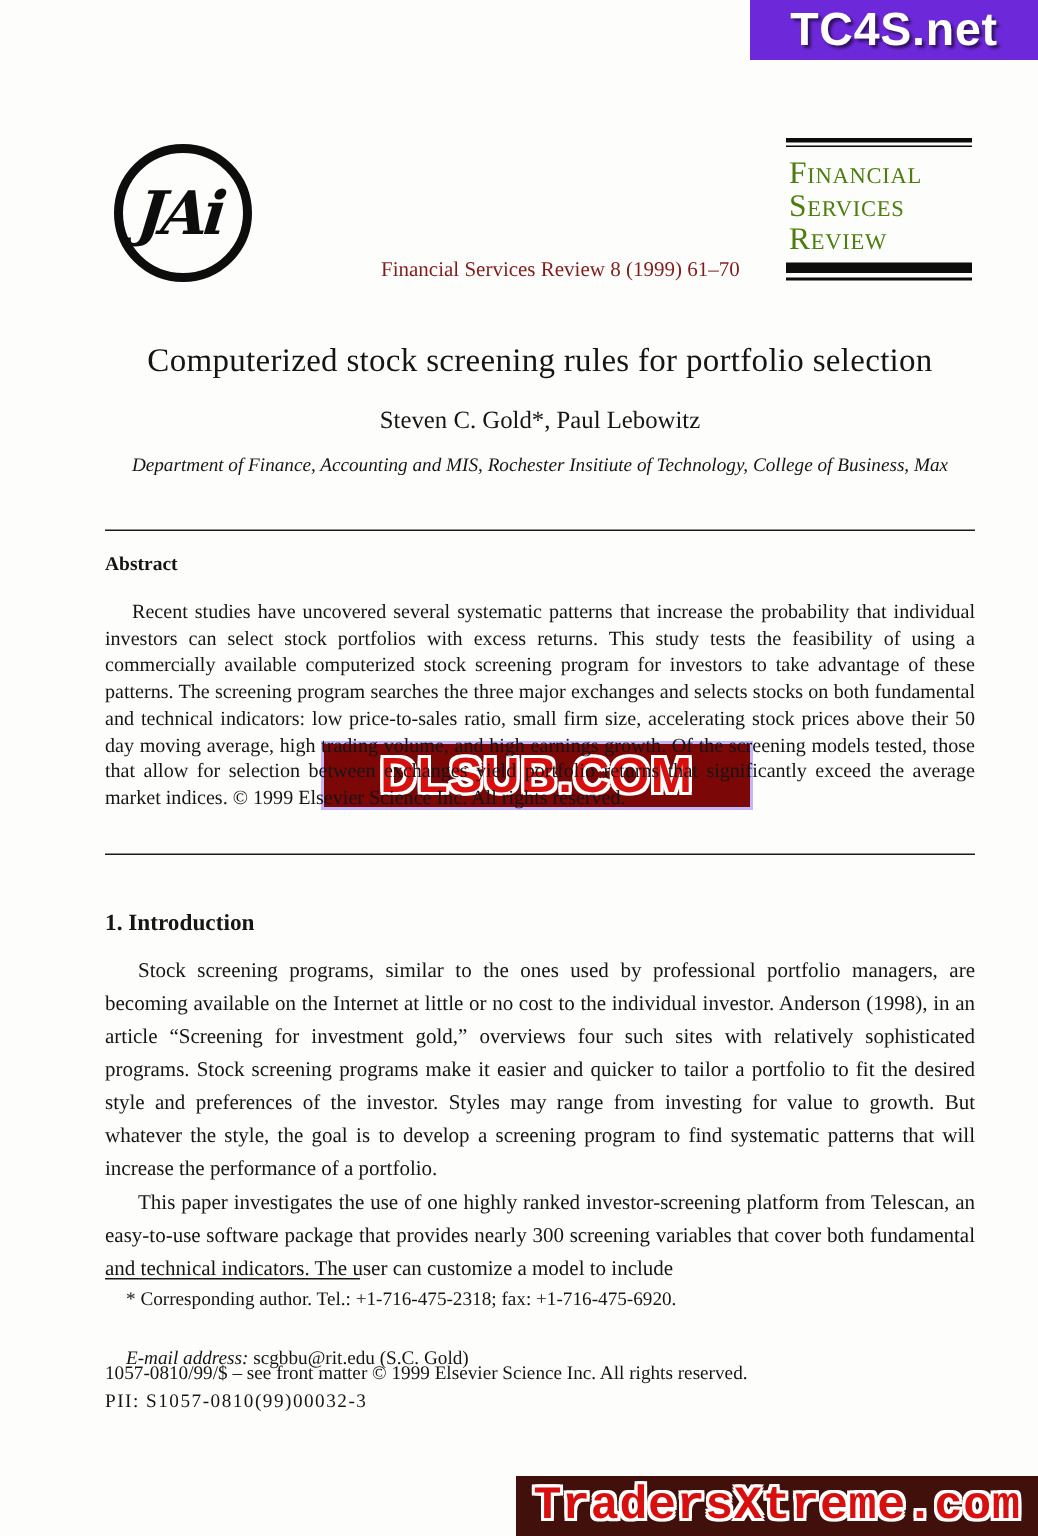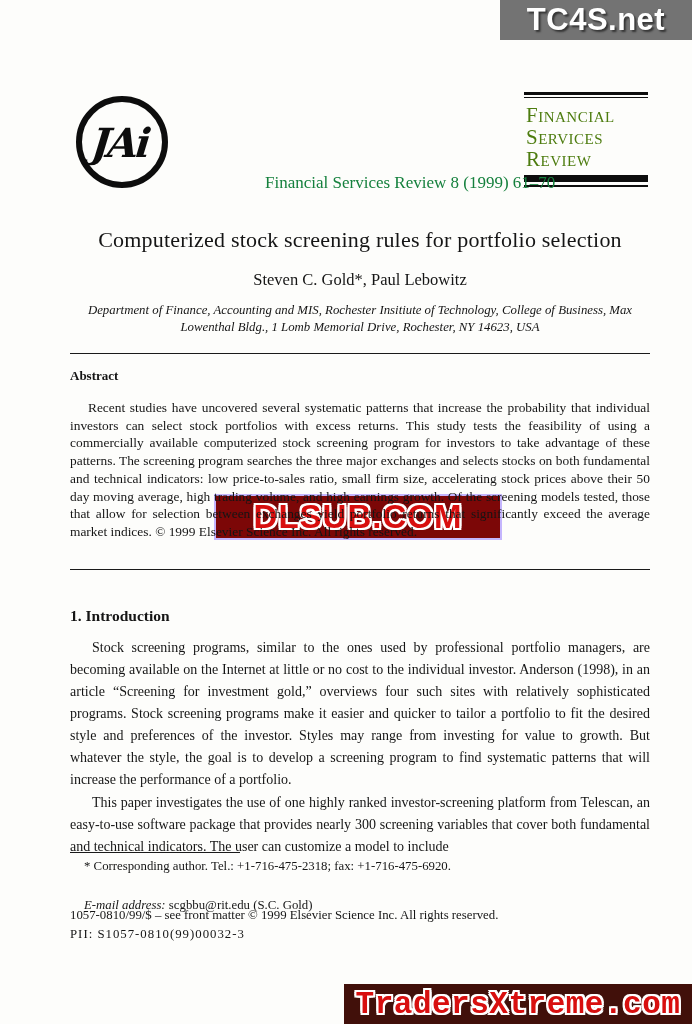--- a/index.html
+++ b/index.html
@@ -11,21 +11,21 @@
     font-family: "Liberation Serif", "DejaVu Serif", serif;
     color: #151515;
     overflow: hidden;
     margin: 0 auto;
   }
 
   
   .wm-top {
     position: absolute; top: 0; right: 0;
     width: 192px; height: 40px;
-    background: #737373;
+    background: #6d28d9;
     color: #ffffff;
     font-family: "Liberation Sans", sans-serif;
     font-weight: bold; font-size: 31px;
     display: flex; align-items: center; justify-content: center;
     letter-spacing: 0.5px;
     text-shadow: 2px 2px 2px rgba(0,0,0,0.55);
   }
   .wm-mid {
     position: absolute; top: 494px; left: 214px;
     width: 288px; height: 46px;
@@ -78,22 +78,22 @@
   .fsr-line {
     font-variant: small-caps;
     font-size: 21px; line-height: 22px;
     letter-spacing: 0.5px;
     color: #4d7c0f;
   }
   .fsr-rule-bot-thick { height: 7px; background: #0d0d0d; }
   .fsr-rule-bot-thin  { height: 2px; background: #0d0d0d; margin-top: 3px; }
 
   .citation {
-    position: absolute; top: 173px; left: 265px;
-    font-size: 17px; color: #15803d;
+    position: absolute; top: 173px; left: 254px;
+    font-size: 14px; color: #7f1d1d;
   }
 
   
   .content-line { position: absolute; left: 70px; width: 580px; }
   .title {
     top: 227px; text-align: center;
     font-size: 22px; font-weight: normal;
     letter-spacing: 0.2px;
   }
   .authors { top: 270px; text-align: center; font-size: 16.5px; }
@@ -156,21 +156,20 @@
     <div class="fsr-rule-bot-thick"></div>
     <div class="fsr-rule-bot-thin"></div>
   </div>
 
   <div class="citation">Financial Services Review 8 (1999) 61–70</div>
 
   <div class="content-line title">Computerized stock screening rules for portfolio selection</div>
   <div class="content-line authors">Steven C. Gold*, Paul Lebowitz</div>
   <div class="content-line affiliation">
     <div>Department of Finance, Accounting and MIS, Rochester Insitiute of Technology, College of Business, Max</div>
-    <div>Lowenthal Bldg., 1 Lomb Memorial Drive, Rochester, NY 14623, USA</div>
   </div>
 
   <div class="rule rule-top"></div>
 
   <div class="content-line abstract-heading">Abstract</div>
   <div class="content-line abstract-text">Recent studies have uncovered several systematic patterns that increase the probability that individual investors can select stock portfolios with excess returns. This study tests the feasibility of using a commercially available computerized stock screening program for investors to take advantage of these patterns. The screening program searches the three major exchanges and selects stocks on both fundamental and technical indicators: low price-to-sales ratio, small firm size, accelerating stock prices above their 50 day moving average, high trading volume, and high earnings growth. Of the screening models tested, those that allow for selection between exchanges yield portfolio returns that significantly exceed the average market indices. © 1999 Elsevier Science Inc. All rights reserved.</div>
 
   <div class="rule rule-bottom"></div>
 
   <div class="content-line intro-heading">1.  Introduction</div>

